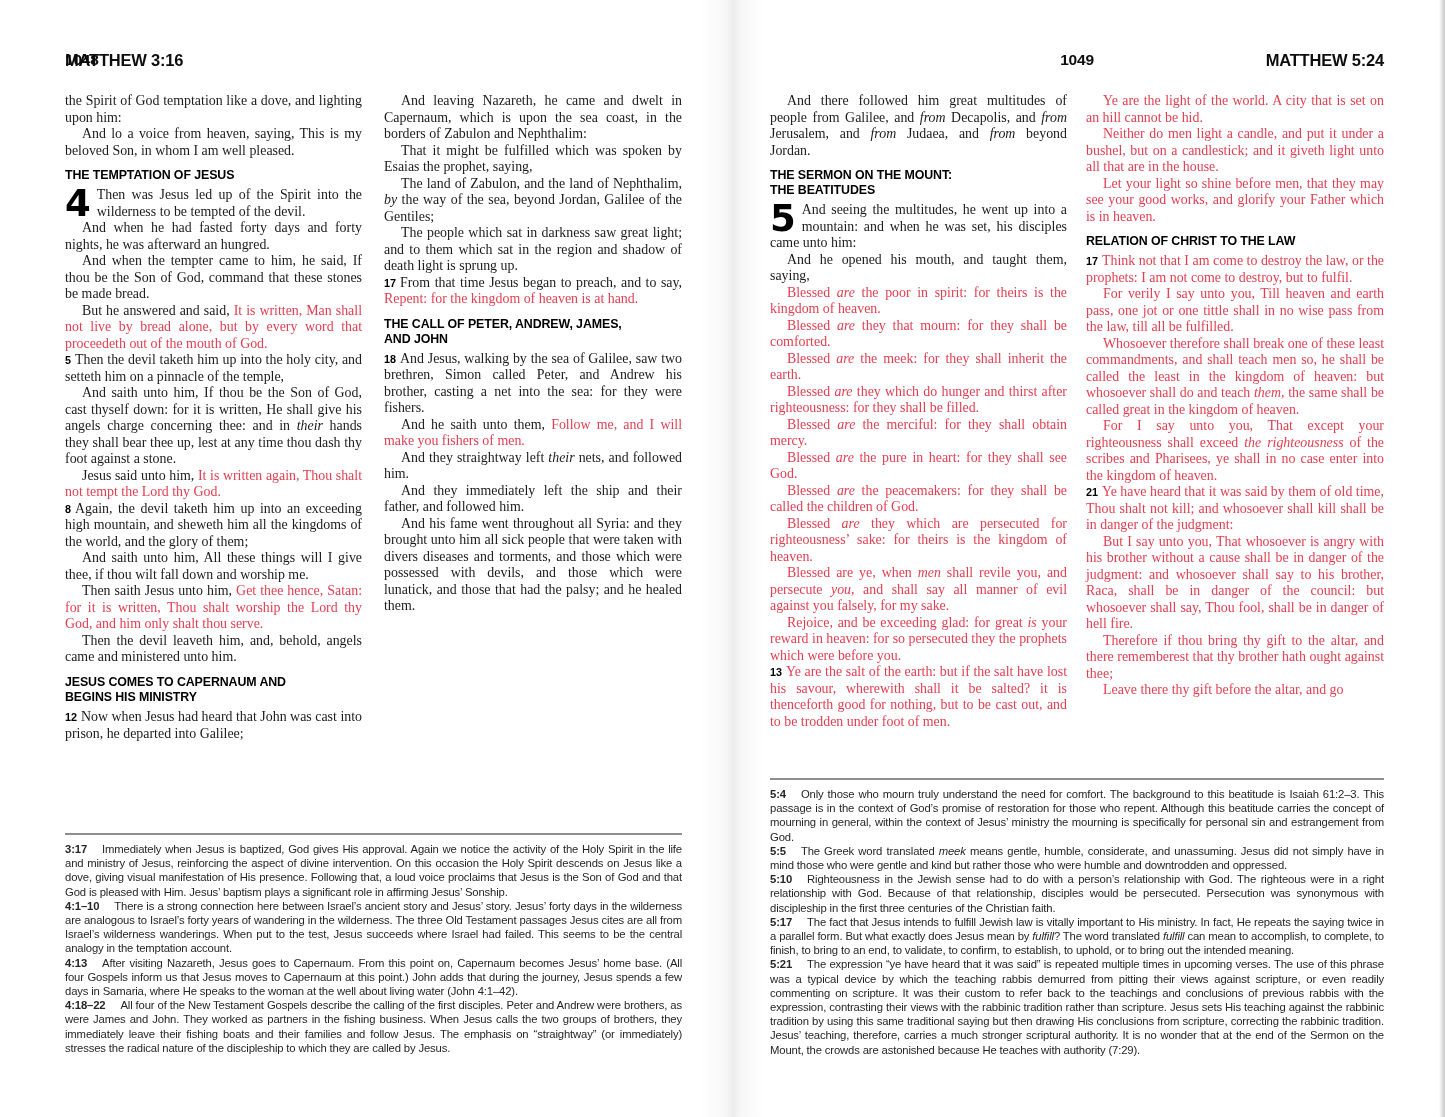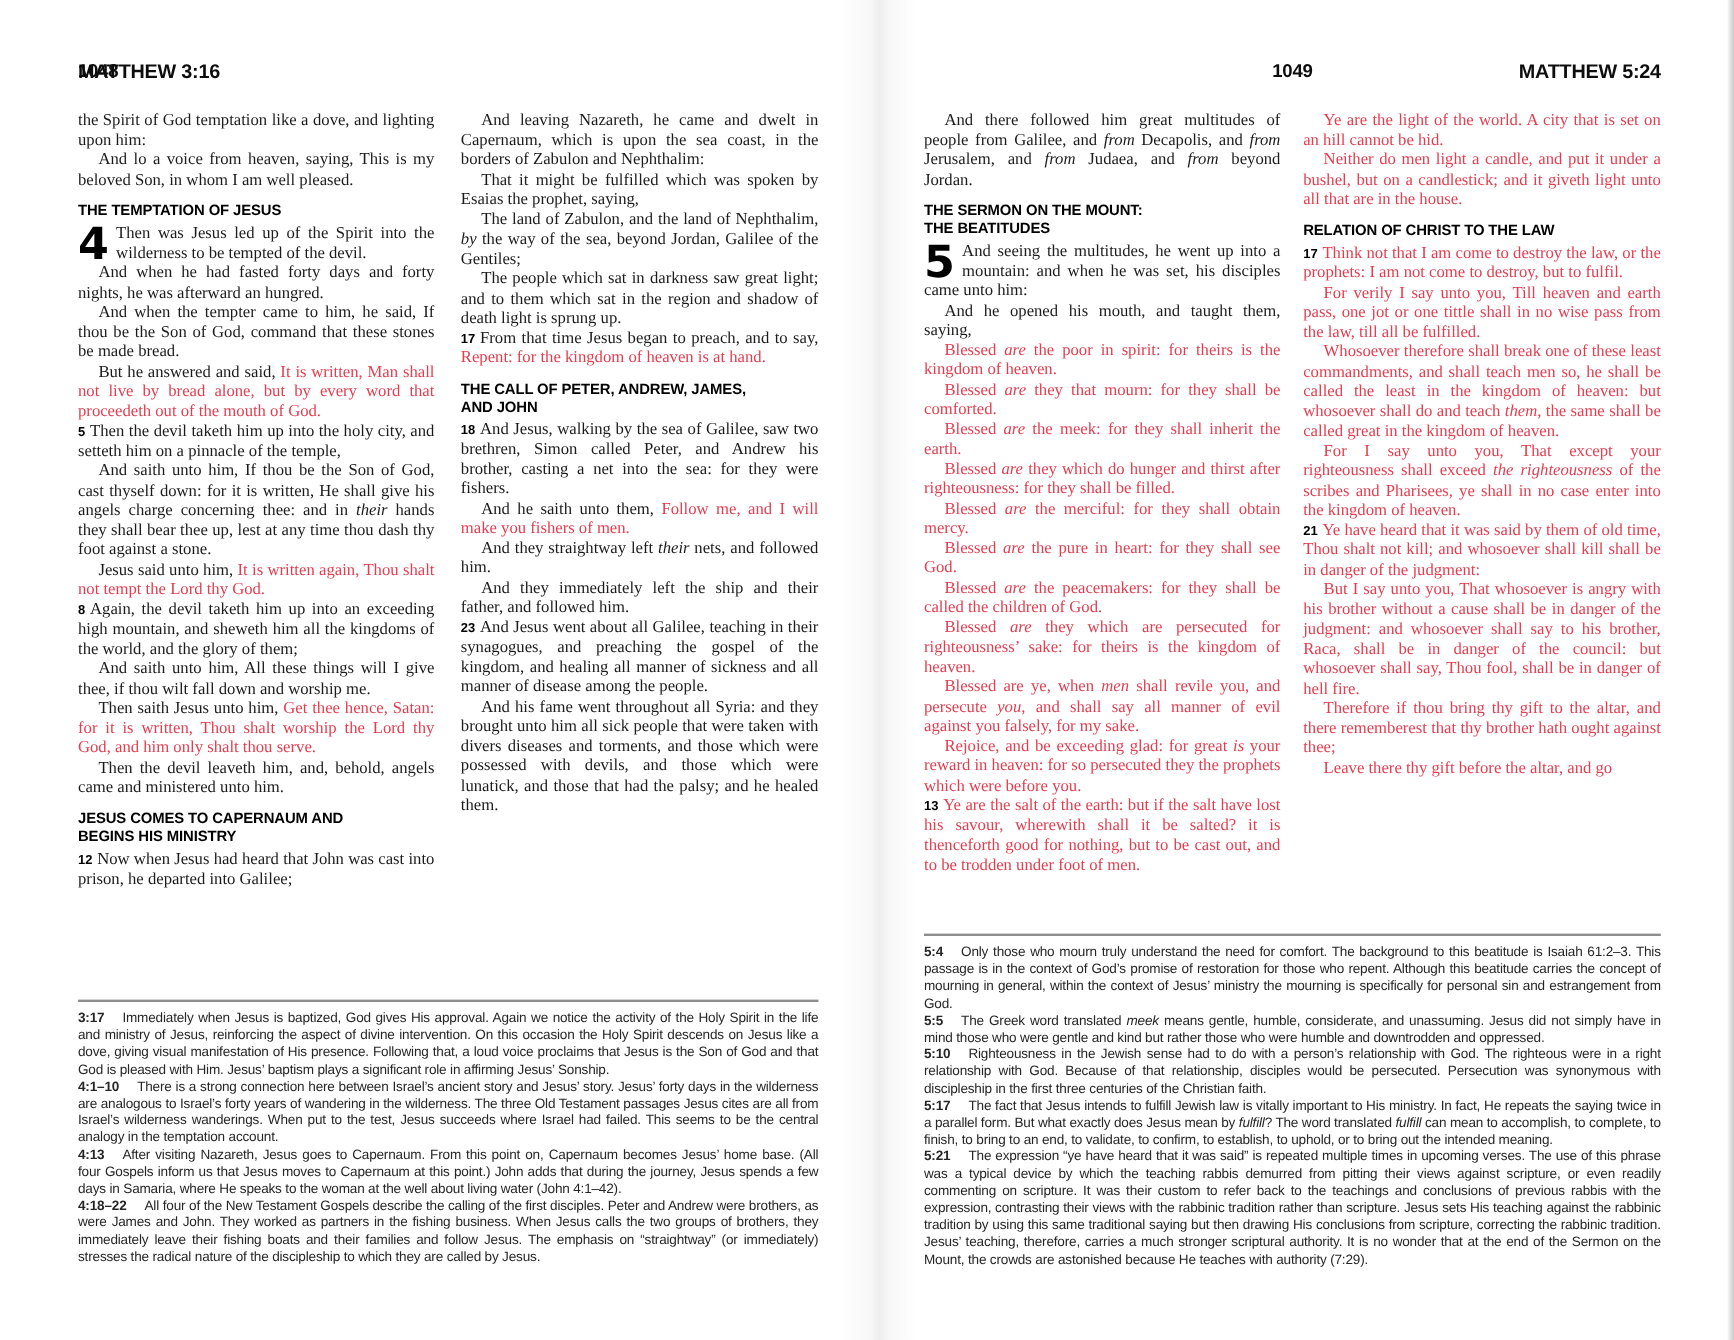--- a/index.html
+++ b/index.html
@@ -98,21 +98,20 @@
     <p class="para indent"><span class="">That it might be fulfilled which was spoken by Esaias the prophet, saying,</span></p>
     <p class="para indent"><span class="">The land of Zabulon, and the land of Nephthalim, </span><span class="it">by</span><span class=""> the way of the sea, beyond Jordan, Galilee of the Gentiles;</span></p>
     <p class="para indent"><span class="">The people which sat in darkness saw great light; and to them which sat in the region and shadow of death light is sprung up.</span></p>
     <p class="para"><span class="verse-num">17</span><span class="">From that time Jesus began to preach, and to say, </span><span class="red">Repent: for the kingdom of heaven is at hand.</span></p>
     <div class="section-heading">THE CALL OF PETER, ANDREW, JAMES,
 AND JOHN</div>
     <p class="para"><span class="verse-num">18</span><span class="">And Jesus, walking by the sea of Galilee, saw two brethren, Simon called Peter, and Andrew his brother, casting a net into the sea: for they were fishers.</span></p>
     <p class="para indent"><span class="">And he saith unto them, </span><span class="red">Follow me, and I will make you fishers of men.</span></p>
     <p class="para indent"><span class="">And they straightway left </span><span class="it">their</span><span class=""> nets, and followed him.</span></p>
     <p class="para indent"><span class="">And they immediately left the ship and their father, and followed him.</span></p>
-    <p class="para"><span class="verse-num">23</span><span class="">And Jesus went about all Galilee, teaching in their synagogues, and preaching the gospel of the kingdom, and healing all manner of sickness and all manner of disease among the people.</span></p>
     <p class="para indent"><span class="">And his fame went throughout all Syria: and they brought unto him all sick people that were taken with divers diseases and torments, and those which were possessed with devils, and those which were lunatick, and those that had the palsy; and he healed them.</span></p>
   </div>
 <div class="col" id="col-r1">
     <p class="para indent"><span class="">And there followed him great multitudes of people from Galilee, and </span><span class="it">from</span><span class=""> Decapolis, and </span><span class="it">from</span><span class=""> Jerusalem, and </span><span class="it">from</span><span class=""> Judaea, and </span><span class="it">from</span><span class=""> beyond Jordan.</span></p>
     <div class="section-heading">THE SERMON ON THE MOUNT:
 THE BEATITUDES</div>
     <p class="para"><span class="dropcap">5</span><span class="">And seeing the multitudes, he went up into a mountain: and when he was set, his disciples came unto him:</span></p>
     <p class="para indent"><span class="">And he opened his mouth, and taught them, saying,</span></p>
     <p class="para indent"><span class="red">Blessed </span><span class="red it">are</span><span class="red"> the poor in spirit: for theirs is the kingdom of heaven.</span></p>
     <p class="para indent"><span class="red">Blessed </span><span class="red it">are</span><span class="red"> they that mourn: for they shall be comforted.</span></p>
@@ -122,20 +121,21 @@
     <p class="para indent"><span class="red">Blessed </span><span class="red it">are</span><span class="red"> the pure in heart: for they shall see God.</span></p>
     <p class="para indent"><span class="red">Blessed </span><span class="red it">are</span><span class="red"> the peacemakers: for they shall be called the children of God.</span></p>
     <p class="para indent"><span class="red">Blessed </span><span class="red it">are</span><span class="red"> they which are persecuted for righteousness’ sake: for theirs is the kingdom of heaven.</span></p>
     <p class="para indent"><span class="red">Blessed are ye, when </span><span class="red it">men</span><span class="red"> shall revile you, and persecute </span><span class="red it">you</span><span class="red">, and shall say all manner of evil against you falsely, for my sake.</span></p>
     <p class="para indent"><span class="red">Rejoice, and be exceeding glad: for great </span><span class="red it">is</span><span class="red"> your reward in heaven: for so persecuted they the prophets which were before you.</span></p>
     <p class="para"><span class="verse-num">13</span><span class="red">Ye are the salt of the earth: but if the salt have lost his savour, wherewith shall it be salted? it is thenceforth good for nothing, but to be cast out, and to be trodden under foot of men.</span></p>
   </div>
 <div class="col" id="col-r2">
     <p class="para indent"><span class="red">Ye are the light of the world. A city that is set on an hill cannot be hid.</span></p>
     <p class="para indent"><span class="red">Neither do men light a candle, and put it under a bushel, but on a candlestick; and it giveth light unto all that are in the house.</span></p>
+    <p class="para indent"><span class="red">Let your light so shine before men, that they may see your good works, and glorify your Father which is in heaven.</span></p>
     <div class="section-heading">RELATION OF CHRIST TO THE LAW</div>
     <p class="para"><span class="verse-num">17</span><span class="red">Think not that I am come to destroy the law, or the prophets: I am not come to destroy, but to fulfil.</span></p>
     <p class="para indent"><span class="red">For verily I say unto you, Till heaven and earth pass, one jot or one tittle shall in no wise pass from the law, till all be fulfilled.</span></p>
     <p class="para indent"><span class="red">Whosoever therefore shall break one of these least commandments, and shall teach men so, he shall be called the least in the kingdom of heaven: but whosoever shall do and teach </span><span class="red it">them,</span><span class="red"> the same shall be called great in the kingdom of heaven.</span></p>
     <p class="para indent"><span class="red">For I say unto you, That except your righteousness shall exceed </span><span class="red it">the righteousness</span><span class="red"> of the scribes and Pharisees, ye shall in no case enter into the kingdom of heaven.</span></p>
     <p class="para"><span class="verse-num">21</span><span class="red">Ye have heard that it was said by them of old time, Thou shalt not kill; and whosoever shall kill shall be in danger of the judgment:</span></p>
     <p class="para indent"><span class="red">But I say unto you, That whosoever is angry with his brother without a cause shall be in danger of the judgment: and whosoever shall say to his brother, Raca, shall be in danger of the council: but whosoever shall say, Thou fool, shall be in danger of hell fire.</span></p>
     <p class="para indent"><span class="red">Therefore if thou bring thy gift to the altar, and there rememberest that thy brother hath ought against thee;</span></p>
     <p class="para indent"><span class="red">Leave there thy gift before the altar, and go</span></p>
   </div>

